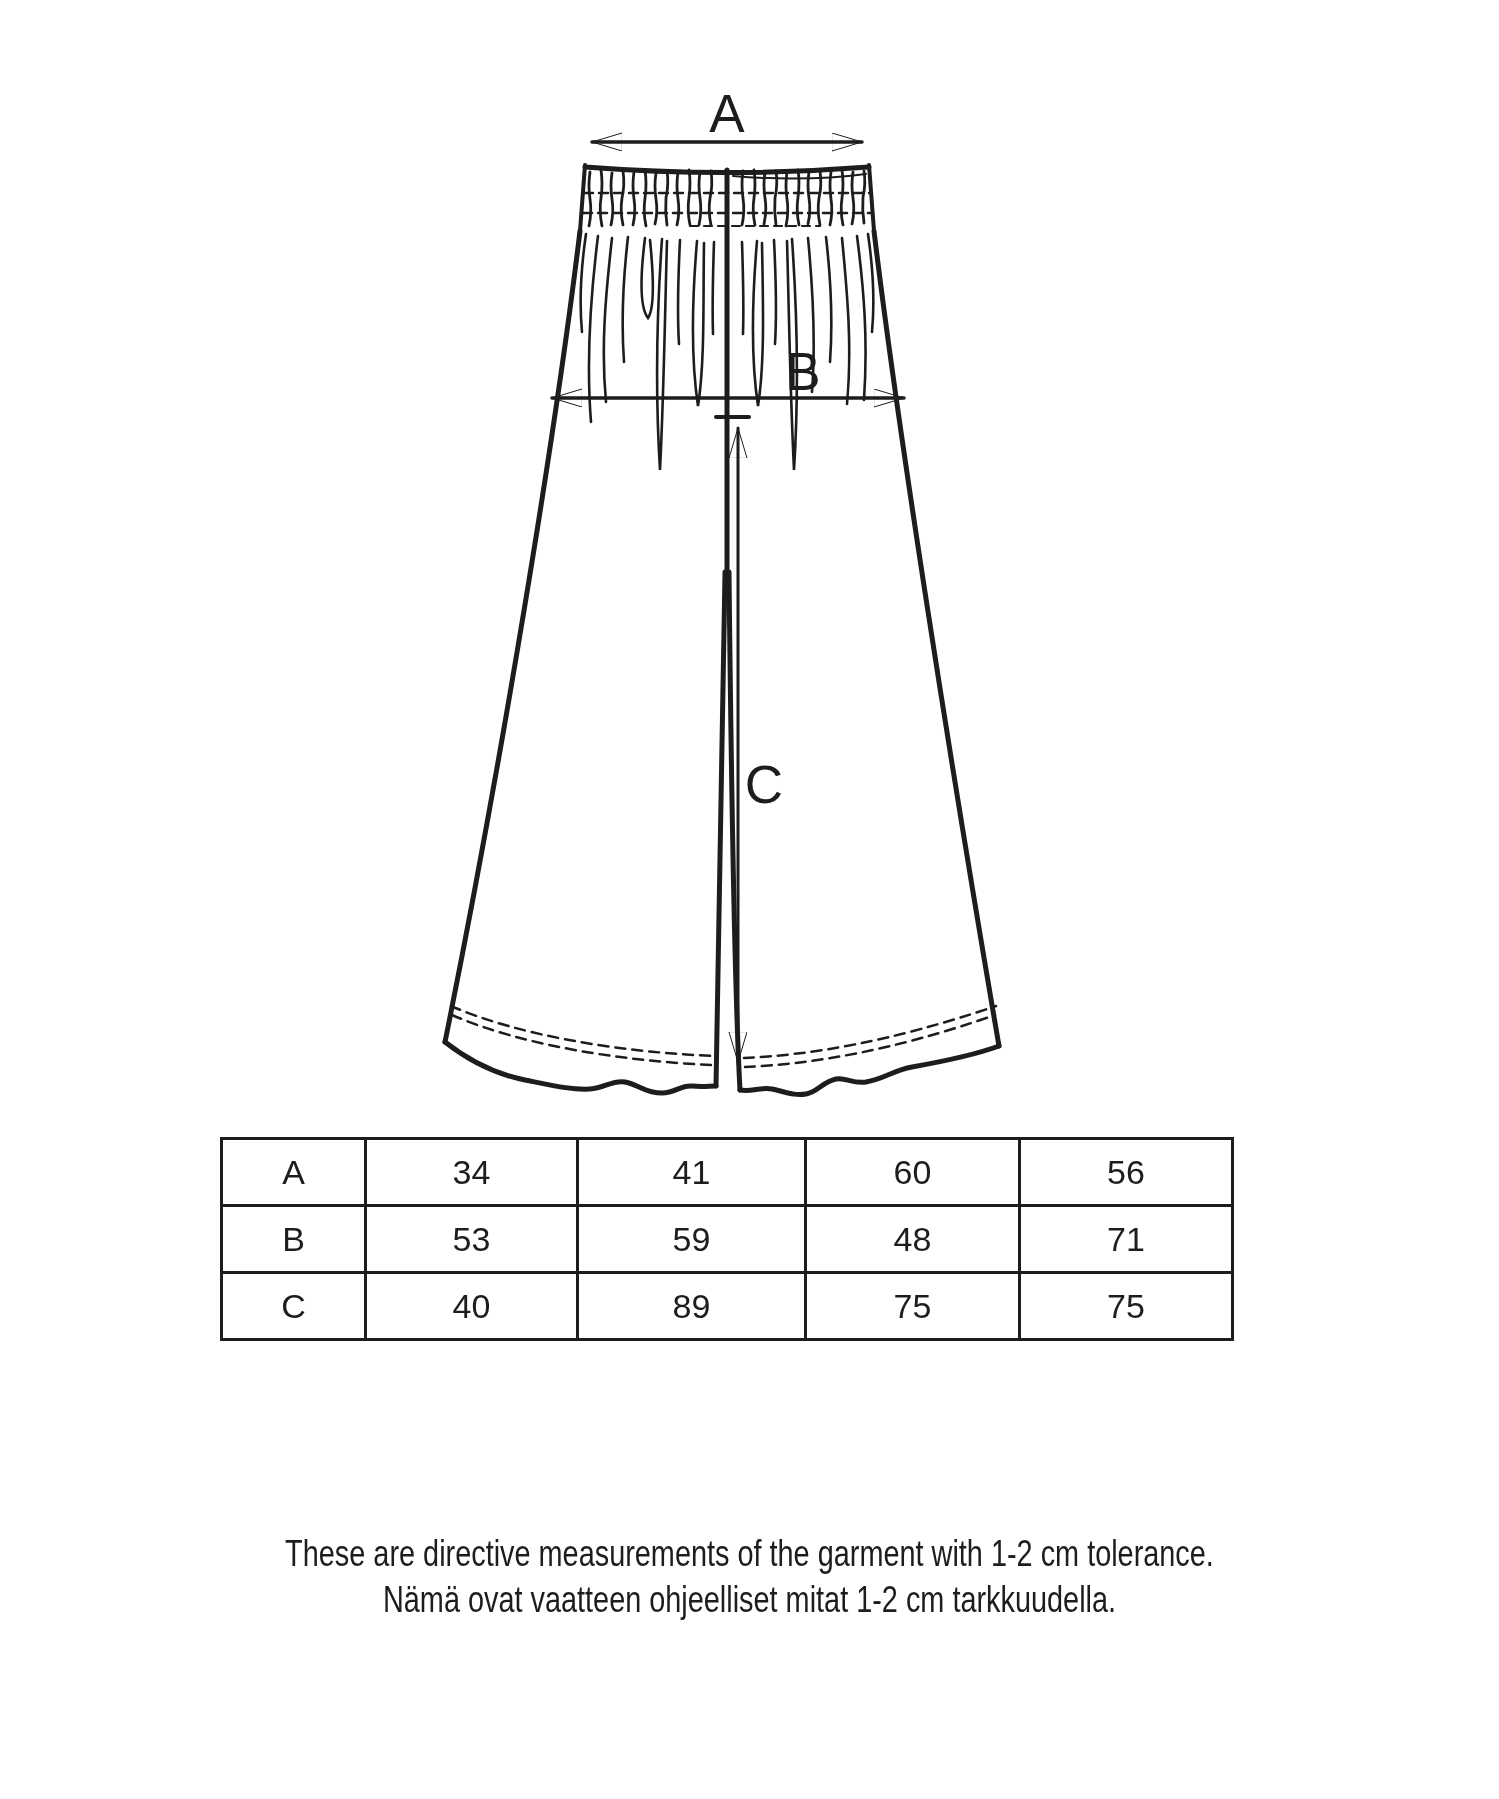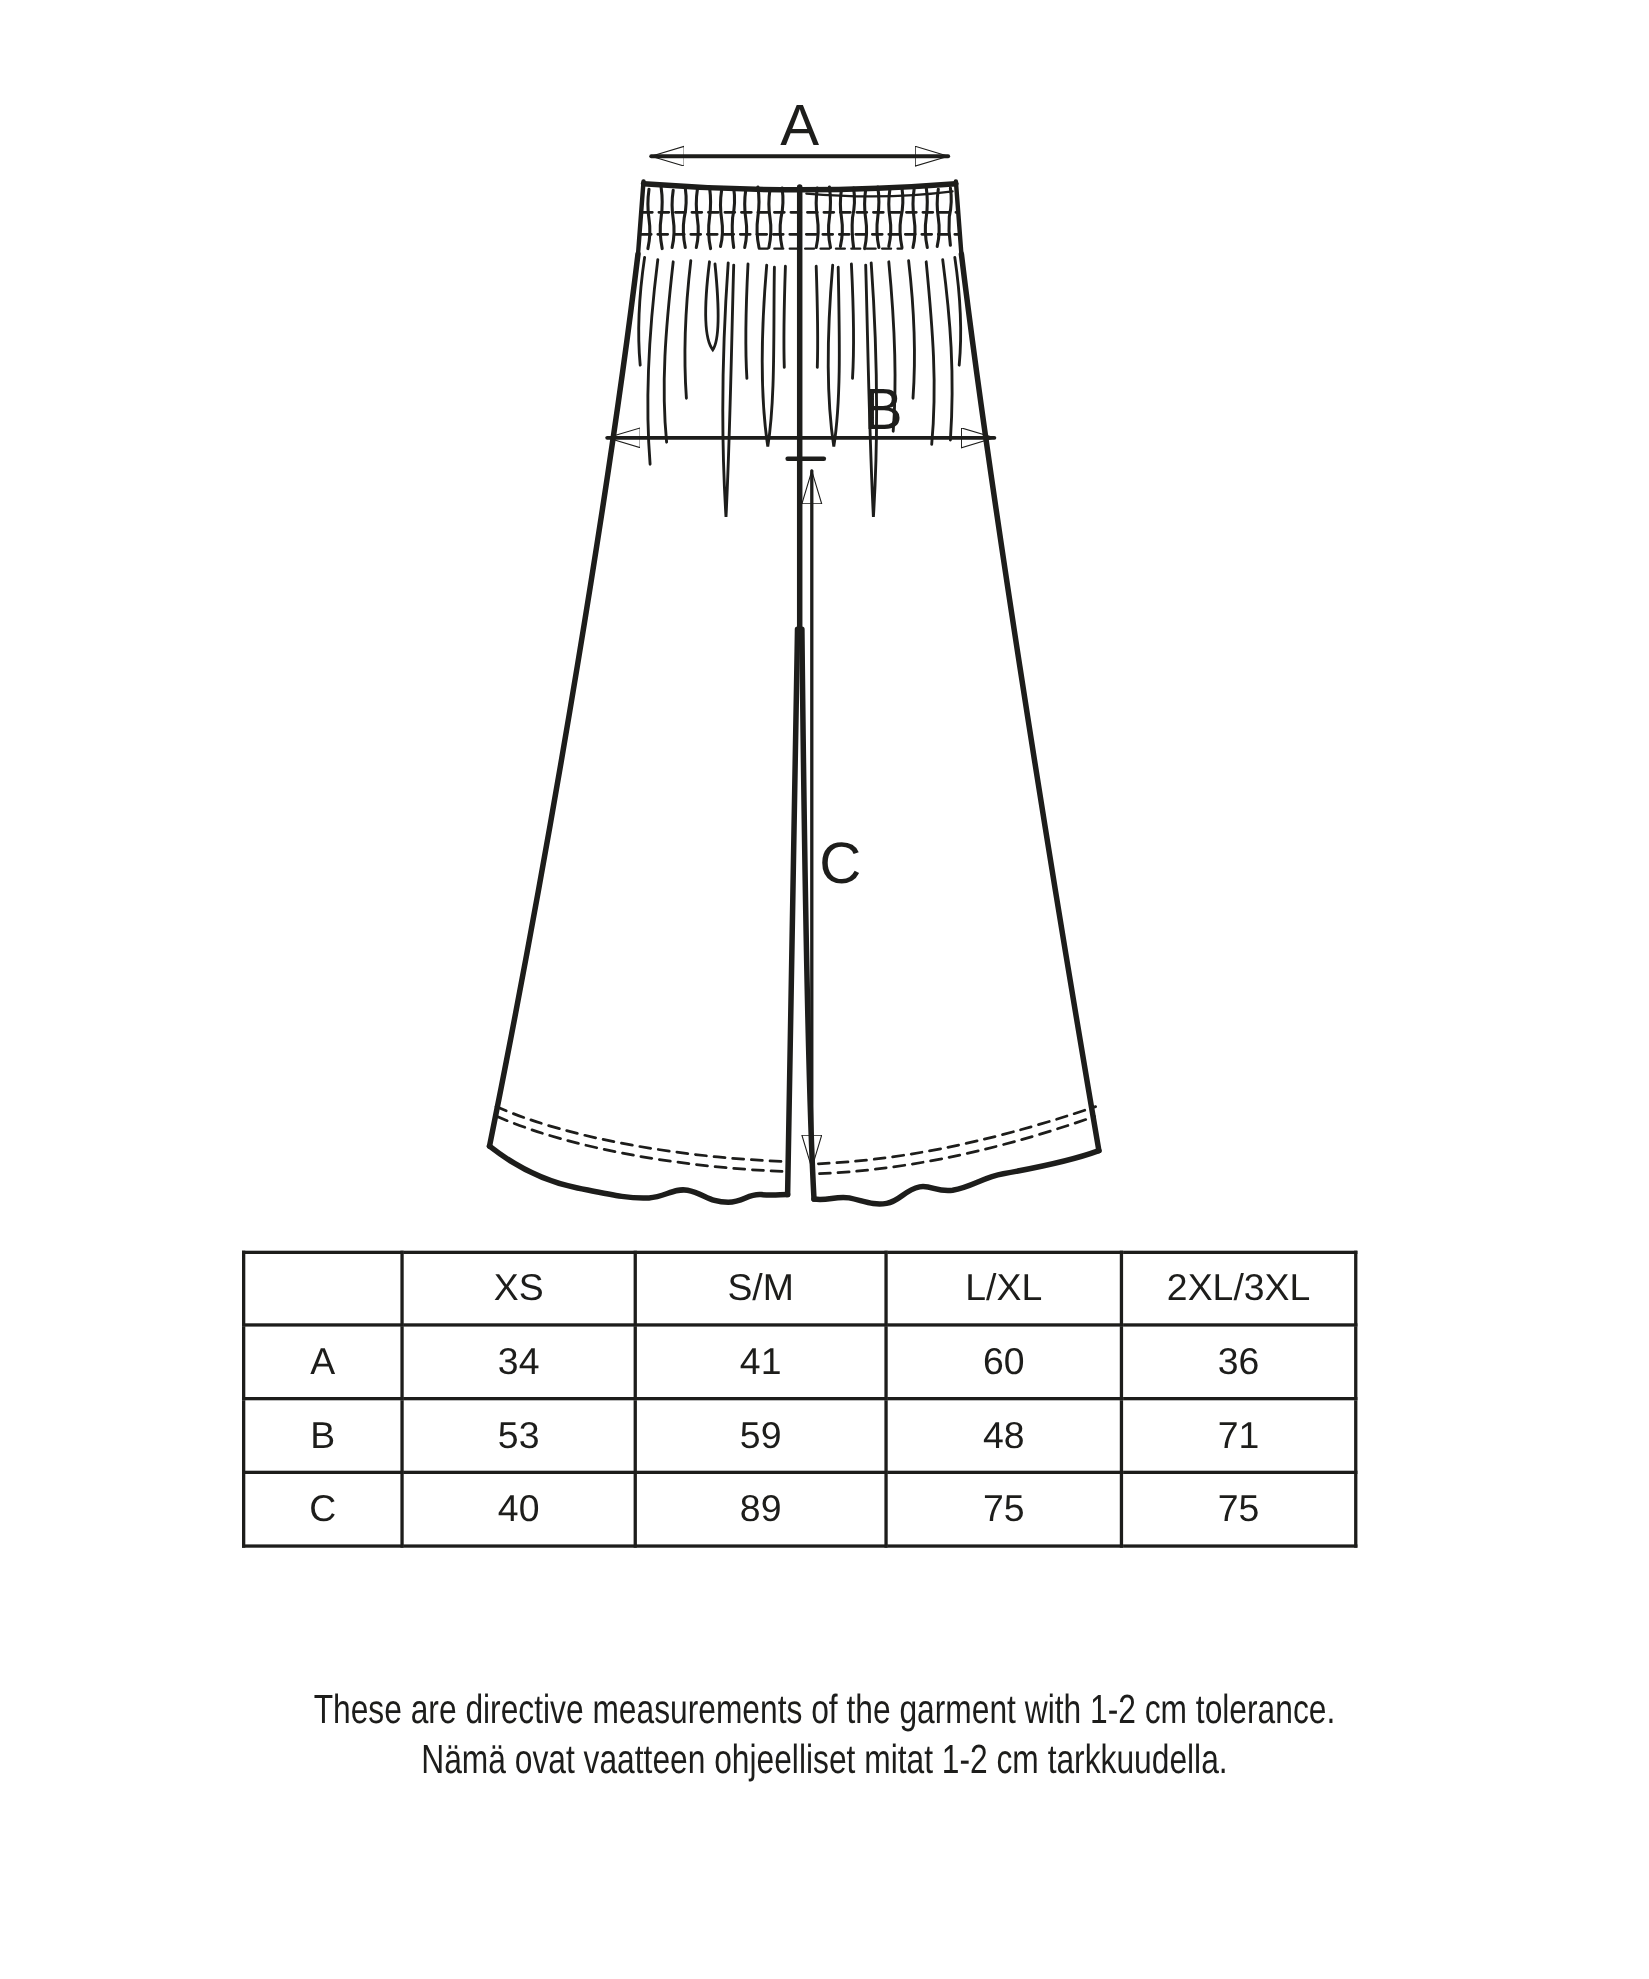--- a/index.html
+++ b/index.html
@@ -166,33 +166,26 @@
 
   <table class="size-table">
     <colgroup>
       <col style="width:144px">
         <col style="width:212px">
         <col style="width:228px">
         <col style="width:214px">
         <col style="width:213px">
     </colgroup>
     <tbody>
-      <tr class="head">
-        <td></td>
-        <td>XS</td>
-        <td>S/M</td>
-        <td>L/XL</td>
-        <td>2XL/3XL</td>
-      </tr>
       <tr>
         <td>A</td>
         <td>34</td>
         <td>41</td>
         <td>60</td>
-        <td>36</td>
+        <td>56</td>
       </tr>
       <tr>
         <td>B</td>
         <td>53</td>
         <td>59</td>
         <td>48</td>
         <td>71</td>
       </tr>
       <tr>
         <td>C</td>

